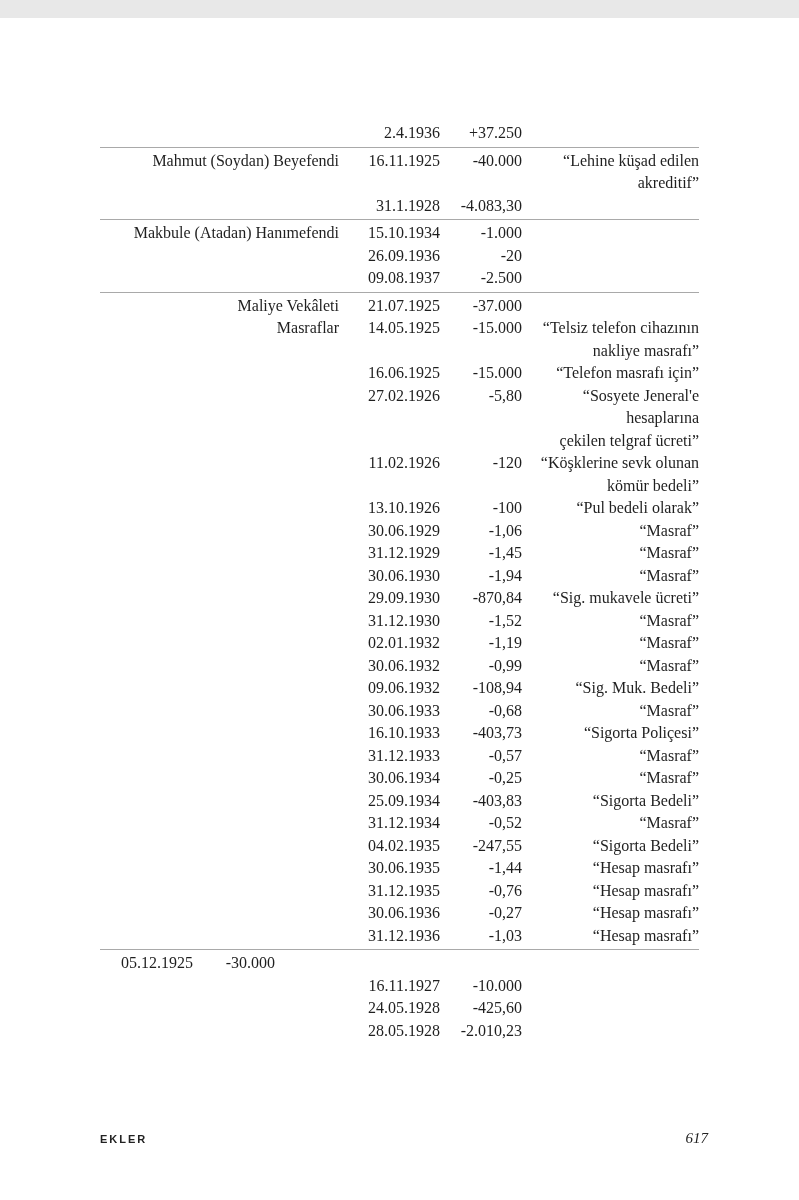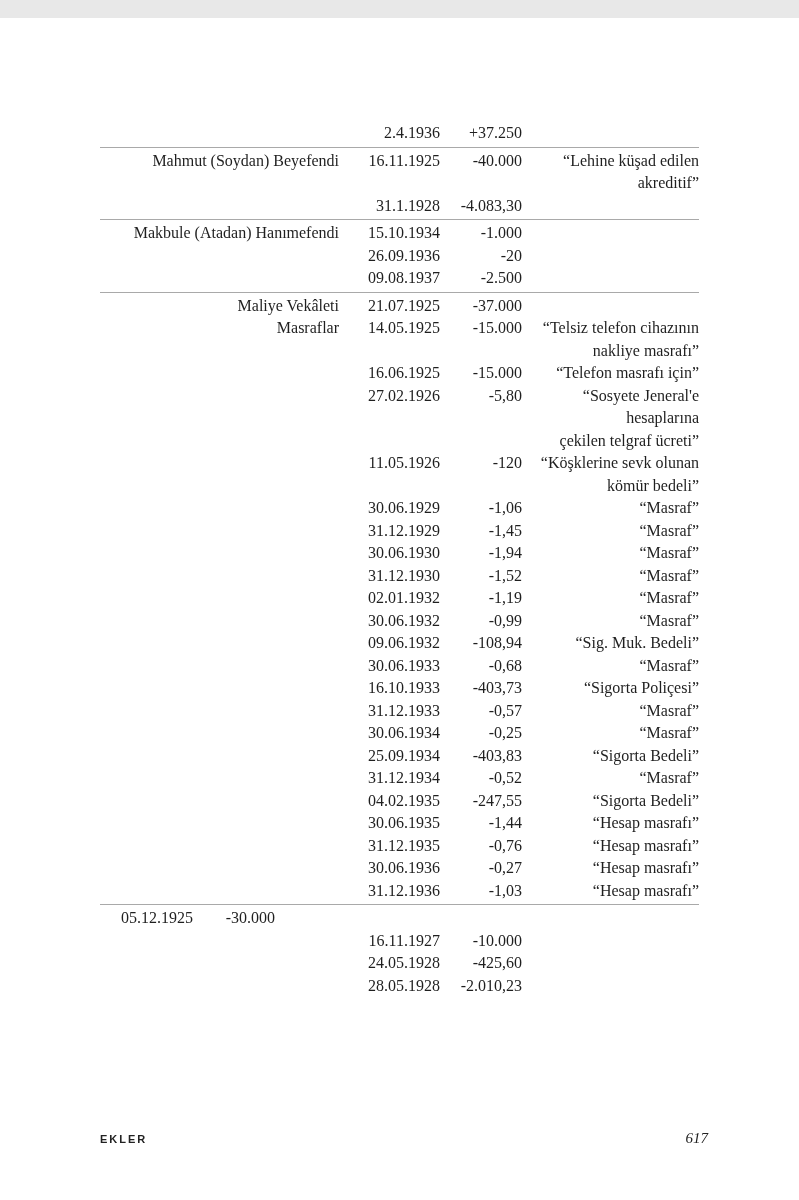--- a/index.html
+++ b/index.html
@@ -141,26 +141,32 @@
     <div class="c name"></div>
     <div class="c date">27.02.1926</div>
     <div class="c amount">-5,80</div>
     <div class="c note">“Sosyete Jeneral'e
 hesaplarına
 çekilen telgraf ücreti”</div>
   </div>
 
   <div class="trow">
     <div class="c name"></div>
-    <div class="c date">11.05.1926</div>
+    <div class="c date">11.02.1926</div>
     <div class="c amount">-120</div>
     <div class="c note">“Köşklerine sevk olunan
 kömür bedeli”</div>
   </div>
 
+  <div class="trow">
+    <div class="c name"></div>
+    <div class="c date">13.10.1926</div>
+    <div class="c amount">-100</div>
+    <div class="c note">“Pul bedeli olarak”</div>
+  </div>
 
   <div class="trow">
     <div class="c name"></div>
     <div class="c date">30.06.1929</div>
     <div class="c amount">-1,06</div>
     <div class="c note">“Masraf”</div>
   </div>
 
   <div class="trow">
     <div class="c name"></div>
@@ -169,20 +175,26 @@
     <div class="c note">“Masraf”</div>
   </div>
 
   <div class="trow">
     <div class="c name"></div>
     <div class="c date">30.06.1930</div>
     <div class="c amount">-1,94</div>
     <div class="c note">“Masraf”</div>
   </div>
 
+  <div class="trow">
+    <div class="c name"></div>
+    <div class="c date">29.09.1930</div>
+    <div class="c amount">-870,84</div>
+    <div class="c note">“Sig. mukavele ücreti”</div>
+  </div>
 
   <div class="trow">
     <div class="c name"></div>
     <div class="c date">31.12.1930</div>
     <div class="c amount">-1,52</div>
     <div class="c note">“Masraf”</div>
   </div>
 
   <div class="trow">
     <div class="c name"></div>

